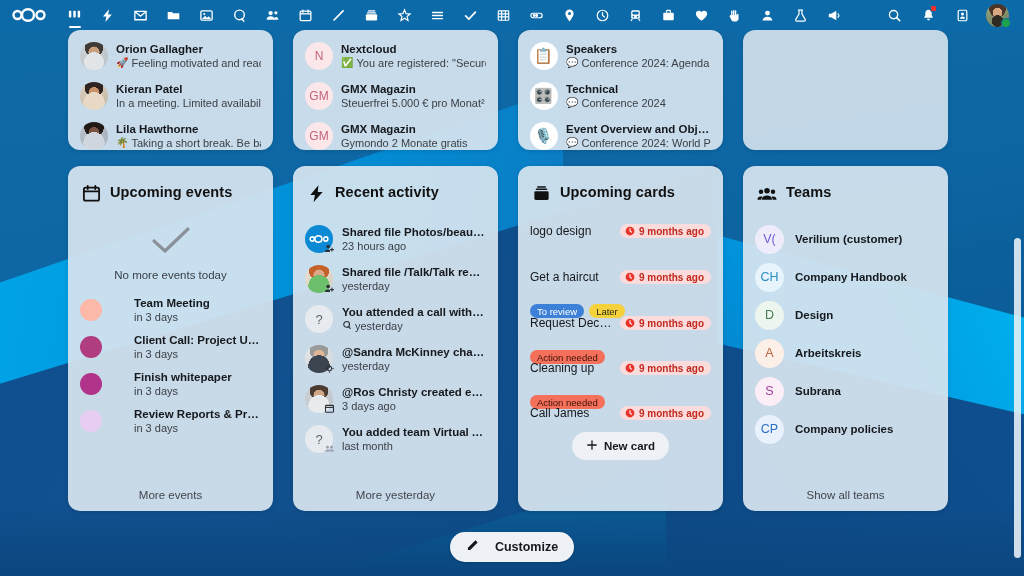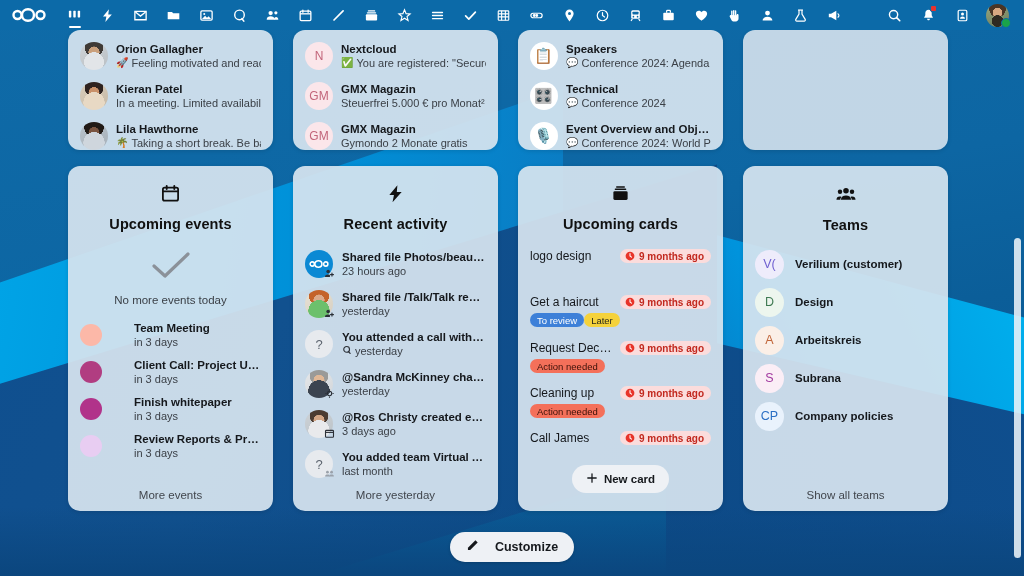--- a/index.html
+++ b/index.html
@@ -128,23 +128,22 @@
     box-shadow: 0 1px 4px rgba(0,0,0,0.13);
     padding: 8px 10px 10px 10px;
     overflow: hidden;
     position: relative;
   }
   .widget.top { height: 120px; padding-top: 6px; }
   .widget.tall { height: 345px; display: flex; flex-direction: column; }
   .widget.empty { background: rgba(208,223,235,0.93); }
 
   .w-head {
-    display: flex; align-items: center; gap: 9px;
+    display: flex; align-items: flex-start; gap: 9px;
     padding: 10px 4px 12px 4px;
-    flex-direction: column;
   }
   .w-title {
     font-size: 14.5px; font-weight: bold; color: #111;
     letter-spacing: 0.1px;
   }
   .w-body { flex: 1 1 auto; overflow: hidden; }
   .w-foot {
     text-align: center; padding-top: 4px;
     font-size: 11.5px; color: #41464d;
   }
@@ -266,31 +265,31 @@
   .card-title {
     font-size: 12px; color: #15181c; min-width: 0;
     white-space: nowrap; overflow: hidden; text-overflow: ellipsis;
   }
   .due-badge {
     display: flex; align-items: center; gap: 4px;
     background: #fbdcdc; color: #c2291f; border-radius: 9px;
     padding: 1.5px 7px 1.5px 5px; font-size: 10px; font-weight: bold;
     flex: 0 0 auto; white-space: nowrap;
   }
-  .card-tags { display: flex; margin-top: 4px; align-items: flex-end; }
+  .card-tags { display: flex; gap: 5px; margin-top: 20px; align-items: flex-end; }
   .tag {
     font-size: 9.5px; padding: 1.5px 7px; border-radius: 9px;
     white-space: nowrap; font-weight: normal;
   }
   .new-card-wrap { display: flex; justify-content: center; padding-top: 8px; }
   .new-card-btn {
     display: flex; align-items: center; gap: 6px;
     background: #eef1f5; border: none; border-radius: 16px;
     padding: 7px 14px; font-size: 11.5px; font-weight: bold;
-    color: #15181c; font-family: inherit; cursor: pointer; margin-top: 8px;
+    color: #15181c; font-family: inherit; cursor: pointer;
   }
 
   
   .team-row {
     display: flex; align-items: center; gap: 11px;
     padding: 5px 2px; height: 38px;
   }
   .team-av {
     width: 29px; height: 29px; border-radius: 50%; flex: 0 0 auto;
     display: flex; align-items: center; justify-content: center;
@@ -957,20 +956,26 @@
         <span class="w-title">Teams</span>
       </div>
       <div class="w-body">
         <div class="team-row">
           <div class="team-av" style="background:#eeecfb;color:#6e5fd0">
               <span>V(</span>
             </div>
           <span class="team-name">Verilium (customer)</span>
         </div>
         <div class="team-row">
+          <div class="team-av" style="background:#e8f4fb;color:#2a8ec4">
+              <span>CH</span>
+            </div>
+          <span class="team-name">Company Handbook</span>
+        </div>
+        <div class="team-row">
           <div class="team-av" style="background:#edf6ee;color:#3f7a52">
               <span>D</span>
             </div>
           <span class="team-name">Design</span>
         </div>
         <div class="team-row">
           <div class="team-av" style="background:#fbefe7;color:#c1663a">
               <span>A</span>
             </div>
           <span class="team-name">Arbeitskreis</span>

